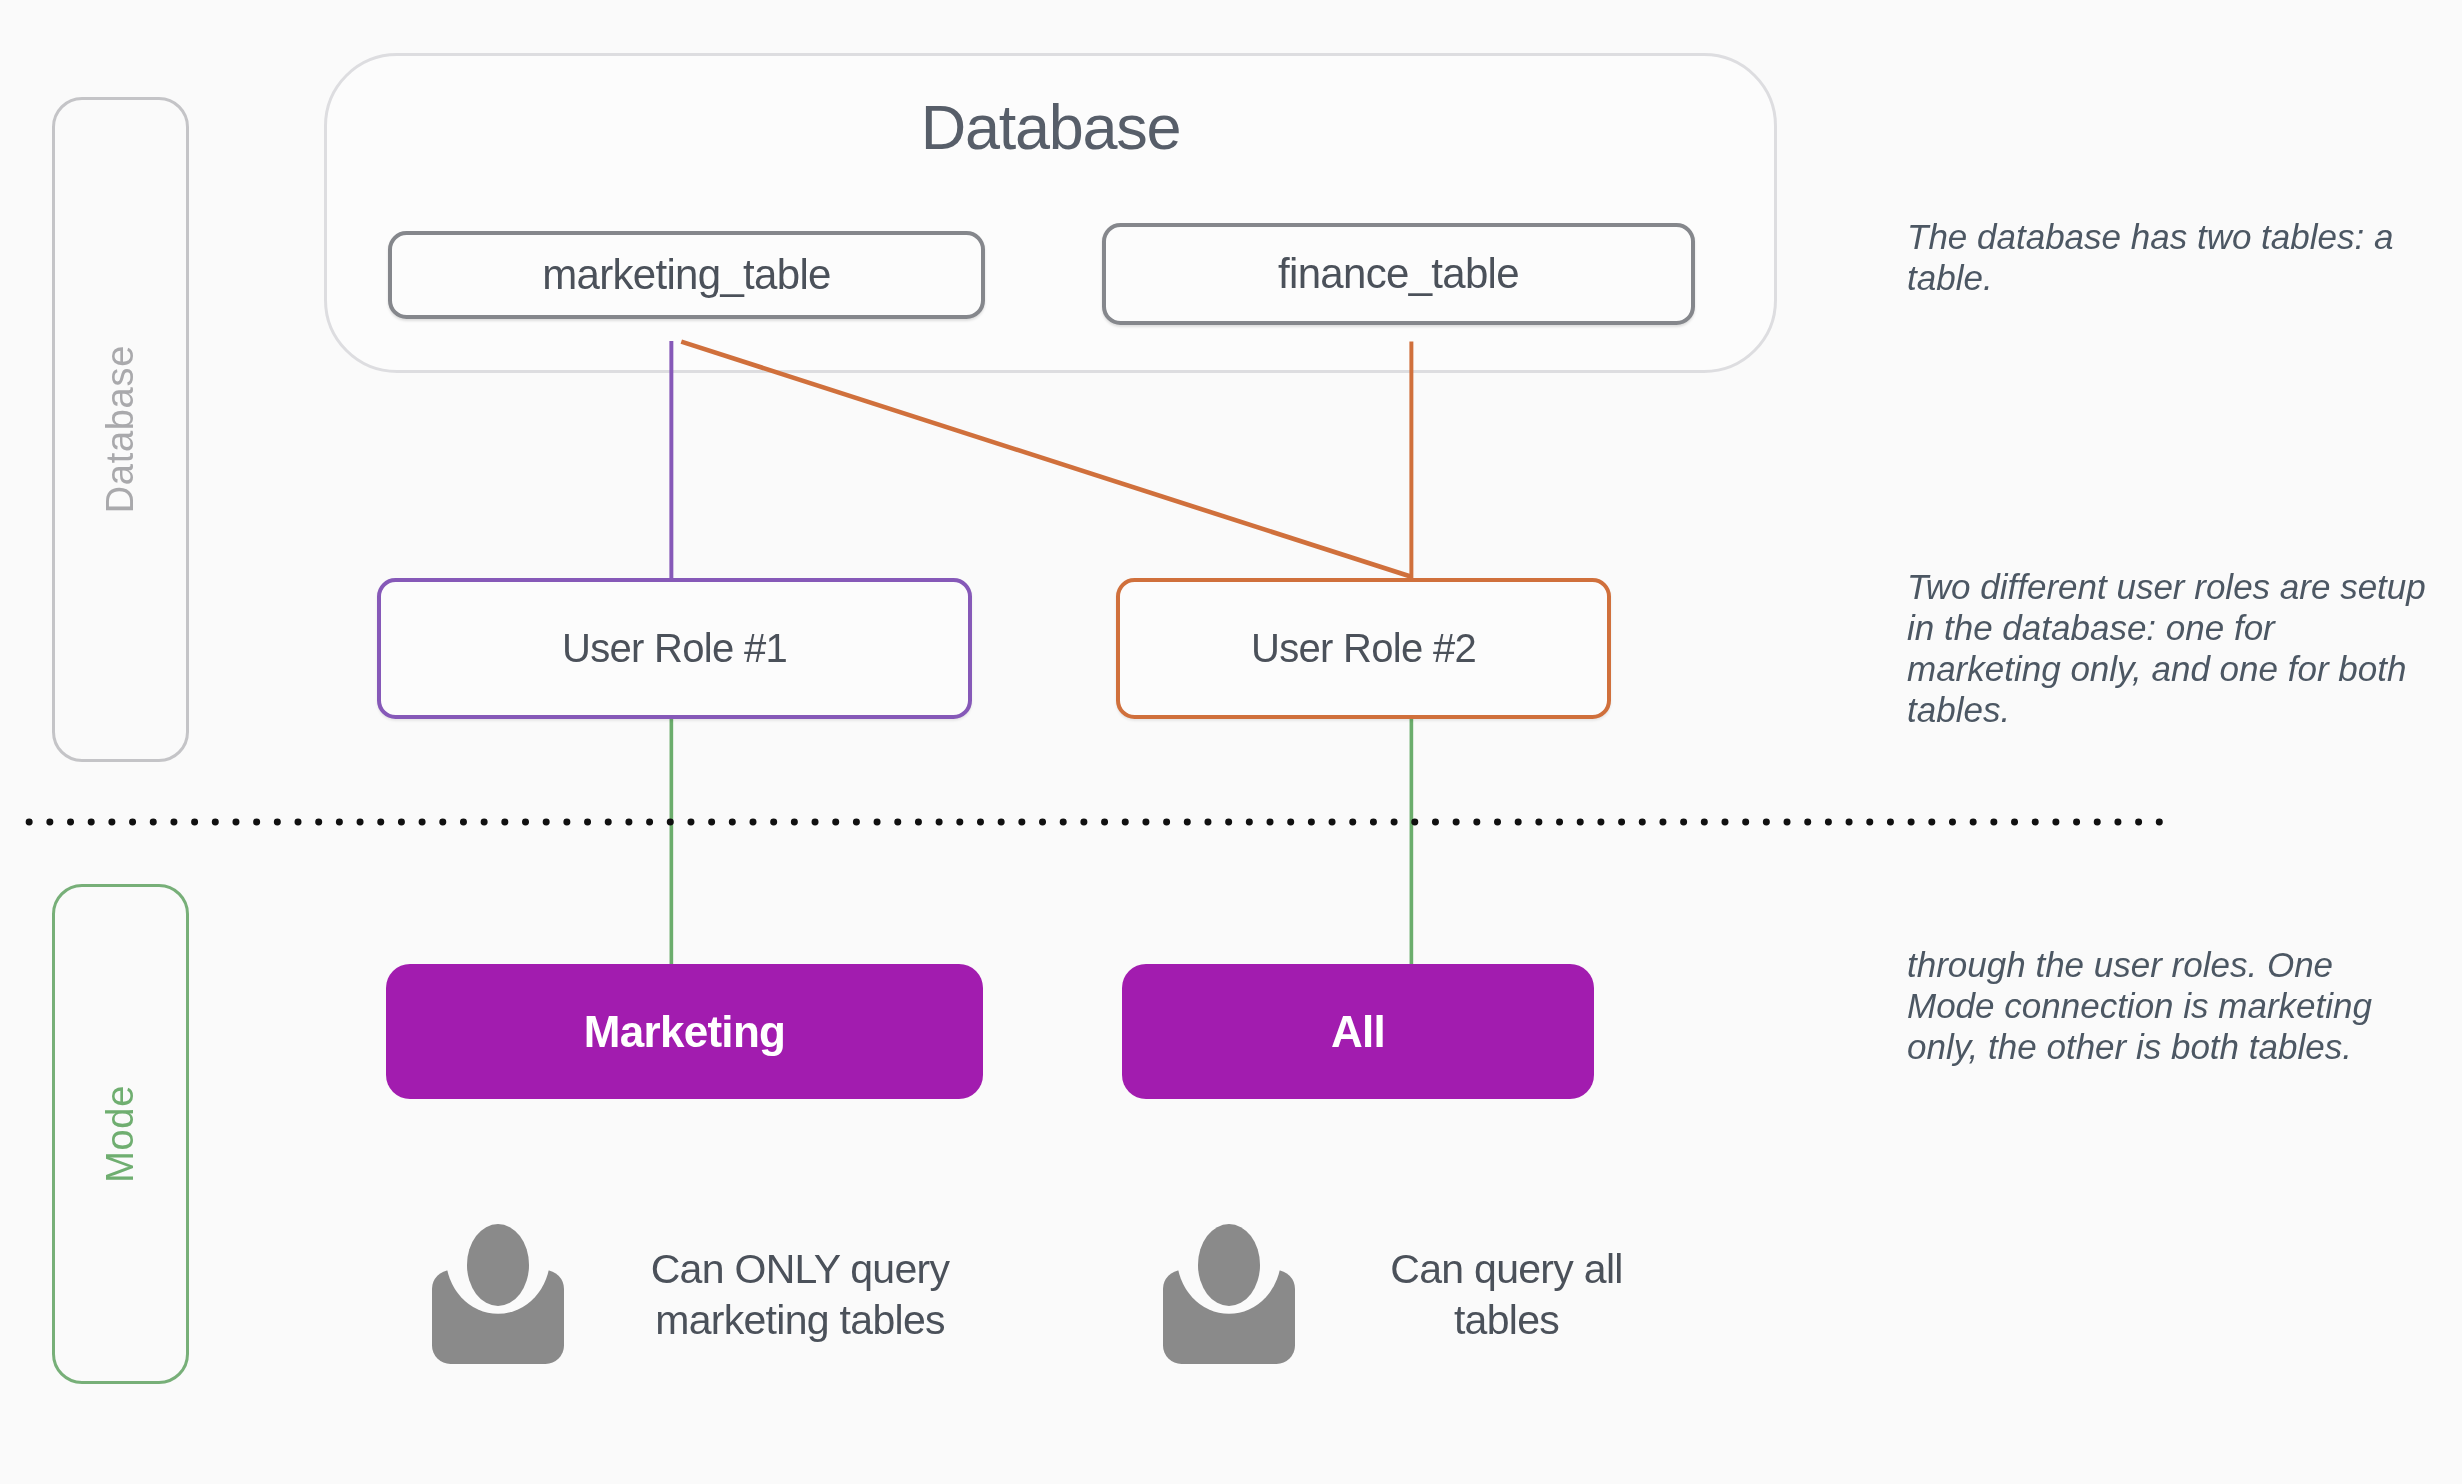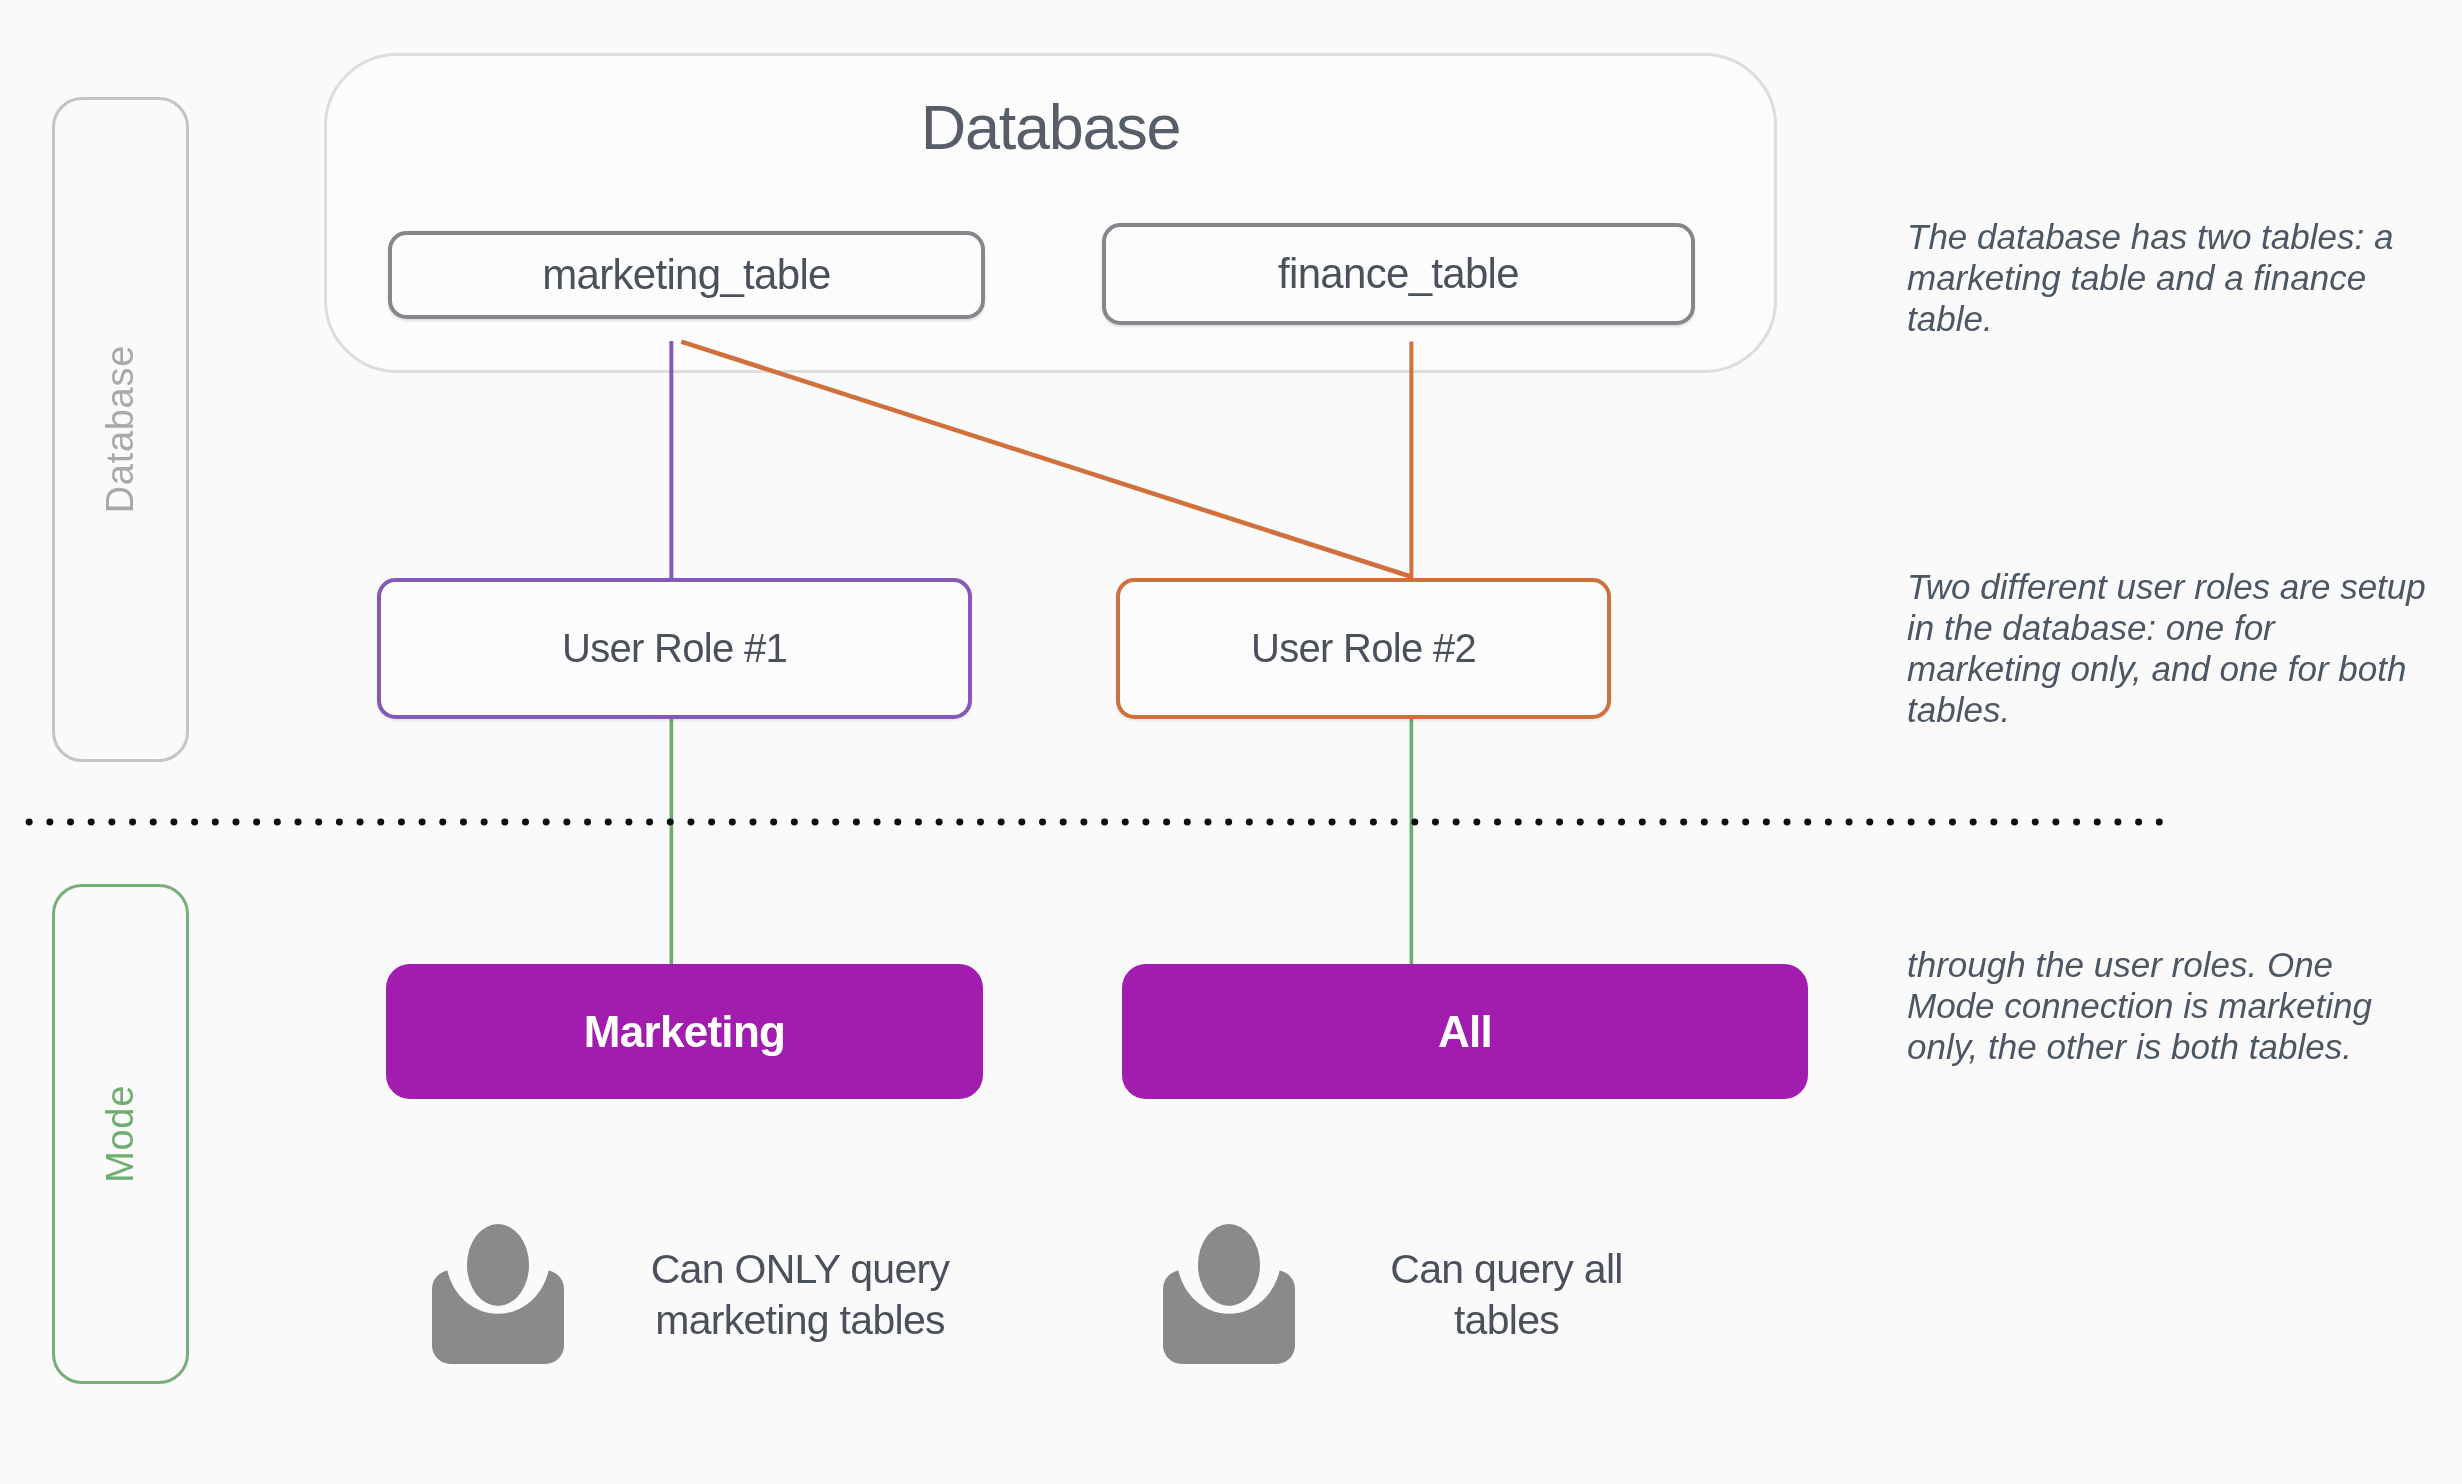--- a/index.html
+++ b/index.html
@@ -92,21 +92,21 @@
   .green-box {
     border-radius: 24px;
     background: #a21caf;
     color: #FFFFFF;
     font-size: 44px;
     font-weight: bold;
     letter-spacing: -0.7px;
     border: none;
   }
   .green-box.g1 { left: 386px;  top: 964px; width: 597px; height: 135px; }
-  .green-box.g2 { left: 1122px; top: 964px; width: 686px; height: 135px; text-align: right; }
+  .green-box.g2 { left: 1122px; top: 964px; width: 472px; height: 135px; text-align: right; }
 
   
   #connectors { position: absolute; left: 0; top: 0; z-index: 1; }
 
   
   .user-icon { position: absolute; width: 132px; height: 140px; z-index: 2; }
   .user-icon.u1 { left: 432px;  top: 1224px; }
   .user-icon.u2 { left: 1163px; top: 1224px; }
 
   
@@ -203,21 +203,20 @@
     <div>Can ONLY query</div>
     <div>marketing tables</div>
   </div>
   <div class="caption c2">
     <div>Can query all</div>
     <div>tables</div>
   </div>
 
   <div class="annotation a1">
     <div>The database has two tables: a</div>
-    <div>marketing table and a finance</div>
     <div>table.</div>
   </div>
   <div class="annotation a2">
     <div>Two different user roles are setup</div>
     <div>in the database: one for</div>
     <div>marketing only, and one for both</div>
     <div>tables.</div>
   </div>
   <div class="annotation a3">
     <div>through the user roles. One</div>

